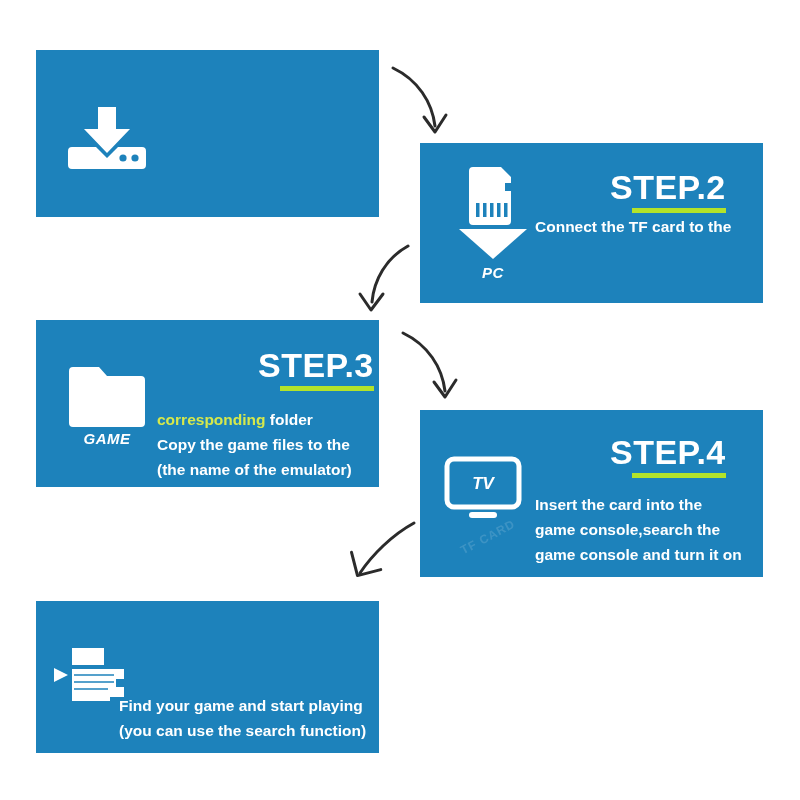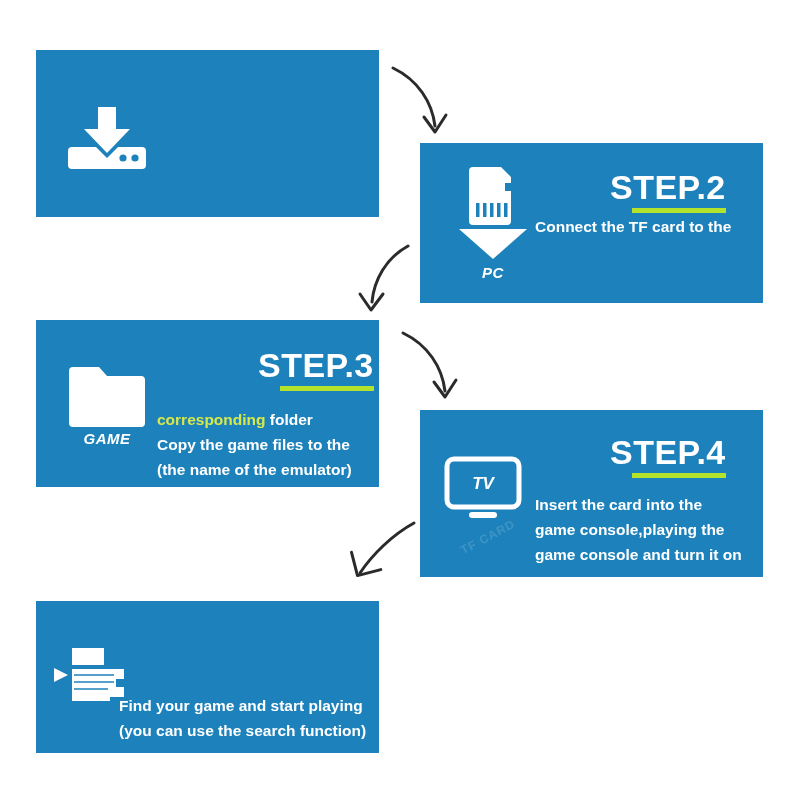--- a/index.html
+++ b/index.html
@@ -173,21 +173,21 @@
 
     <div class="step-title" style="left:190px;top:25px;">
       <span class="ul-wrap">
         <span>STEP.4</span>
         <span class="underline"></span>
       </span>
     </div>
 
     <div class="desc" style="left:115px;top:82px;">
       <div>Insert the card into the</div>
-      <div>game console,playing the</div>
+      <div>game console,search the</div>
       <div>game console and turn it on</div>
     </div>
 
     <div class="wmark" style="left:38px;top:120px;">TF CARD</div>
   </div>
 
   <svg class="arrow" style="left:340px;top:515px;" width="86" height="80" viewBox="0 0 86 80">
     <path d="M74 8 C52 20 32 40 20 58" stroke="#2b2b2b" stroke-width="3" fill="none" stroke-linecap="round"></path>
     <path d="M16 36 L17 60 L41 59" stroke="#2b2b2b" stroke-width="3" fill="none" stroke-linecap="round" stroke-linejoin="round" transform="rotate(-12 20 58)"></path>
   </svg>

